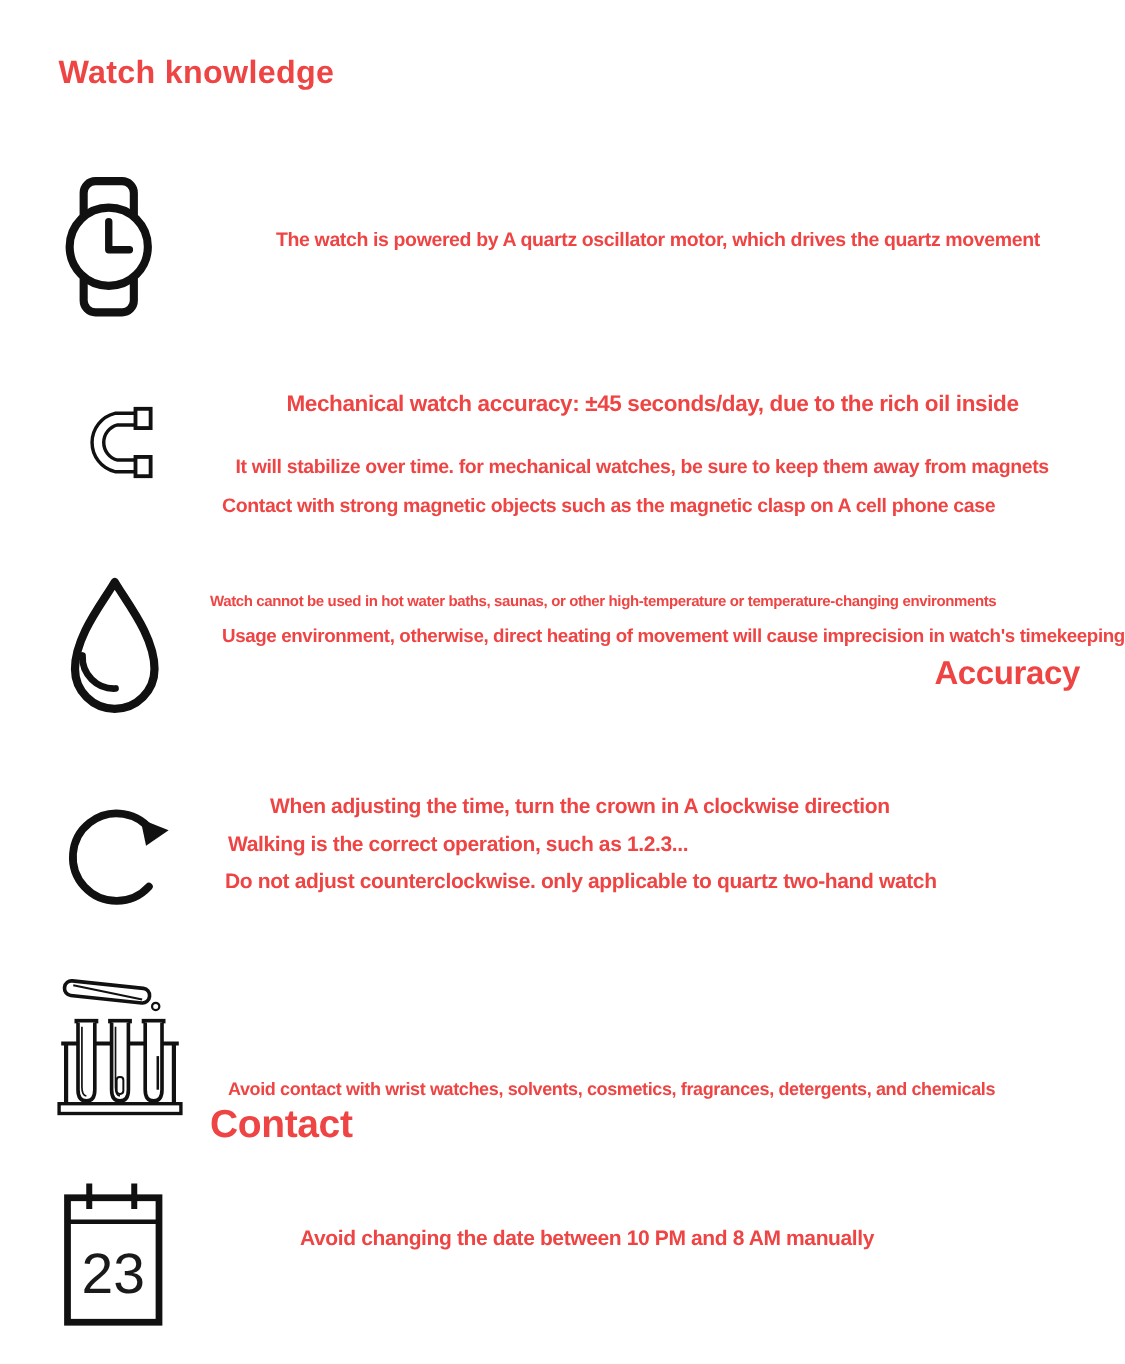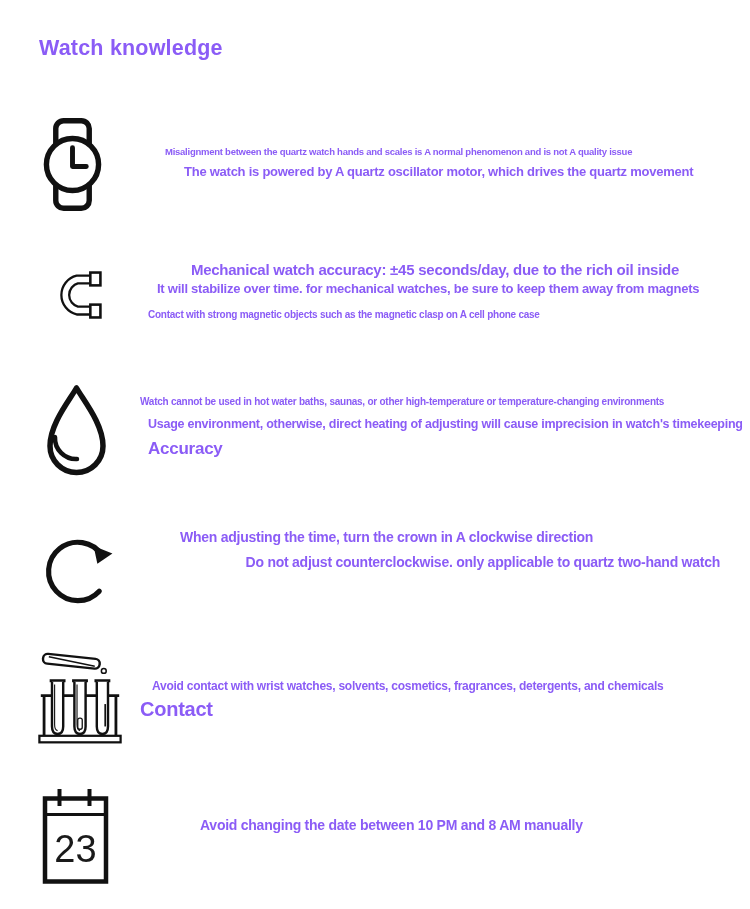--- a/index.html
+++ b/index.html
@@ -1,92 +1,92 @@
 <!DOCTYPE html>
 <html><head>
 <meta charset="utf-8">
 <style>
   html,body{margin:0;padding:0;background:#ffffff;}
   #page-root{
     position:relative;width:750px;height:909px;background:#ffffff;
-    font-family:"Liberation Sans",sans-serif;color:#8b5cf6;overflow:hidden;
+    font-family:"Liberation Sans",sans-serif;color:#ef4444;overflow:hidden;
   }
   .abs{position:absolute;}
   #page-title{
     left:39px;top:36px;font-size:21.5px;font-weight:700;letter-spacing:.2px;
   }
   .icon{position:absolute;}
   .text-block{position:absolute;left:140px;width:580px;}
   .line{font-weight:700;letter-spacing:-0.25px;white-space:nowrap;}
   .t-xs {font-size:9.5px;line-height:12px;}
   .t-xs2{font-size:10px;line-height:12px;}
-  .t-sm {font-size:10px;line-height:13px;}
-  .t-md {font-size:12px;line-height:14px;}
+  .t-sm {font-size:13px;line-height:13px;}
+  .t-md {font-size:12px;line-height:14px;margin-top:40px;}
   .t-md2{font-size:12.5px;line-height:15px;}
   .t-lg {font-size:13px;line-height:16px;}
   .t-lg2{font-size:14px;line-height:17px;}
   .t-xl {font-size:15px;line-height:18px;}
-  .t-2xl{font-size:17px;line-height:20px;}
-  .t-3xl{font-size:20px;line-height:23px;}
+  .t-2xl{font-size:22px;line-height:20px;text-align:right;}
+  .t-3xl{font-size:26px;line-height:23px;}
   svg{display:block;}
 </style>
 </head>
 <body>
 
 <div id="page-root">
 
   <div id="page-title" class="abs">Watch knowledge</div>
 
   <div class="icon" style="left:42px;top:117px;">
     <svg width="61" height="95" viewBox="0 0 62 96">
       <rect x="14" y="3.5" width="34" height="89" rx="8" fill="#fff" stroke="#111" stroke-width="5.5"></rect>
       <circle cx="31" cy="48" r="26.5" fill="#fff" stroke="#111" stroke-width="5.5"></circle>
       <path d="M31 31 V50 H45" fill="none" stroke="#111" stroke-width="5" stroke-linecap="round" stroke-linejoin="round"></path>
     </svg>
   </div>
   <div class="text-block" style="top:146px;">
-    <div class="line t-xs" style="padding-left:25px;">Misalignment between the quartz watch hands and scales is A normal phenomenon and is not A quality issue</div>
     <div class="line t-lg" style="padding-left:8px;margin-top:6px;margin-left:36px;">The watch is powered by A quartz oscillator motor, which drives the quartz movement</div>
   </div>
 
   <div class="icon" style="left:50px;top:267px;">
     <svg width="55" height="56" viewBox="0 0 60 60">
       <path d="M51 13 H30 A17.5 17.5 0 0 0 30 47 H51" fill="none" stroke="#111" stroke-width="11"></path>
       <path d="M51 13 H30 A17.5 17.5 0 0 0 30 47 H51" fill="none" stroke="#fff" stroke-width="6"></path>
       <rect x="44" y="5.5" width="11" height="14" fill="#fff" stroke="#111" stroke-width="2.8"></rect>
       <rect x="44" y="40.5" width="11" height="14" fill="#fff" stroke="#111" stroke-width="2.8"></rect>
     </svg>
   </div>
   <div class="text-block" style="top:261px;">
     <div class="line t-xl" style="padding-left:10px;text-align:center;">Mechanical watch accuracy: ±45 seconds/day, due to the rich oil inside</div>
-    <div class="line t-lg" style="padding-left:17px;margin-top:2px;">It will stabilize over time. for mechanical watches, be sure to keep them away from magnets</div>
+    <div class="line t-lg" style="padding-left:17px;margin-top:24px;">It will stabilize over time. for mechanical watches, be sure to keep them away from magnets</div>
     <div class="line t-sm" style="padding-left:8px;margin-top:11px;">Contact with strong magnetic objects such as the magnetic clasp on A cell phone case</div>
   </div>
 
   <div class="icon" style="left:41px;top:382px;">
     <svg width="71" height="104" viewBox="0 0 71 104">
       <path d="M35.5 6 C28 19 9 42 9 64 a26.5 26.5 0 0 0 53 0 C62 42 43 19 35.5 6 Z" fill="#fff" stroke="#111" stroke-width="5.5" stroke-linejoin="round"></path>
       <path d="M14 55 A21 21 0 0 0 36 77" fill="none" stroke="#111" stroke-width="4.5" stroke-linecap="round"></path>
     </svg>
   </div>
   <div class="text-block" style="top:396px;">
     <div class="line t-xs2">Watch cannot be used in hot water baths, saunas, or other high-temperature or temperature-changing environments</div>
-    <div class="line t-md2" style="padding-left:8px;margin-top:9px;">Usage environment, otherwise, direct heating of adjusting will cause imprecision in watch's timekeeping</div>
+    <div class="line t-md2" style="padding-left:8px;margin-top:9px;">Usage environment, otherwise, direct heating of movement will cause imprecision in watch's timekeeping</div>
     <div class="line t-2xl" style="padding-left:8px;margin-top:7px;">Accuracy</div>
   </div>
 
   <div class="icon" style="left:40px;top:528px;">
     <svg width="79" height="83" viewBox="0 0 84 84">
       <path d="M63 65 A31 31 0 1 1 66 27" fill="none" stroke="#111" stroke-width="5.5" stroke-linecap="round"></path>
       <path d="M57 17 L77 25 L61 36 Z" fill="#111"></path>
     </svg>
   </div>
   <div class="text-block" style="top:529px;">
     <div class="line t-lg2" style="padding-left:40px;">When adjusting the time, turn the crown in A clockwise direction</div>
-    <div class="line t-lg2" style="padding-left:10px;margin-top:8px;text-align:right;">Do not adjust counterclockwise. only applicable to quartz two-hand watch</div>
+    <div class="line t-lg2" style="padding-left:12px;margin-top:8px;">Walking is the correct operation, such as 1.2.3...</div>
+    <div class="line t-lg2" style="padding-left:10px;margin-top:8px;">Do not adjust counterclockwise. only applicable to quartz two-hand watch</div>
   </div>
 
   <div class="icon" style="left:38px;top:648px;">
     <svg width="84" height="100" viewBox="0 0 90 105">
       <g transform="rotate(6 8 14)">
         <rect x="5" y="5" width="61" height="10.5" rx="5" fill="#fff" stroke="#111" stroke-width="2.6"></rect>
         <line x1="11" y1="8" x2="61" y2="13" stroke="#111" stroke-width="1.5"></line>
       </g>
       <circle cx="70.5" cy="23.5" r="2.6" fill="#fff" stroke="#111" stroke-width="1.6"></circle>
       <line x1="3" y1="50" x2="87" y2="50" stroke="#111" stroke-width="3"></line>

